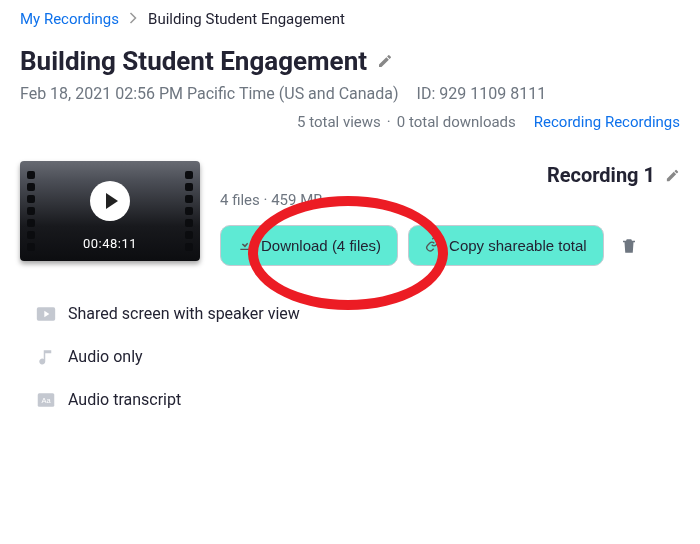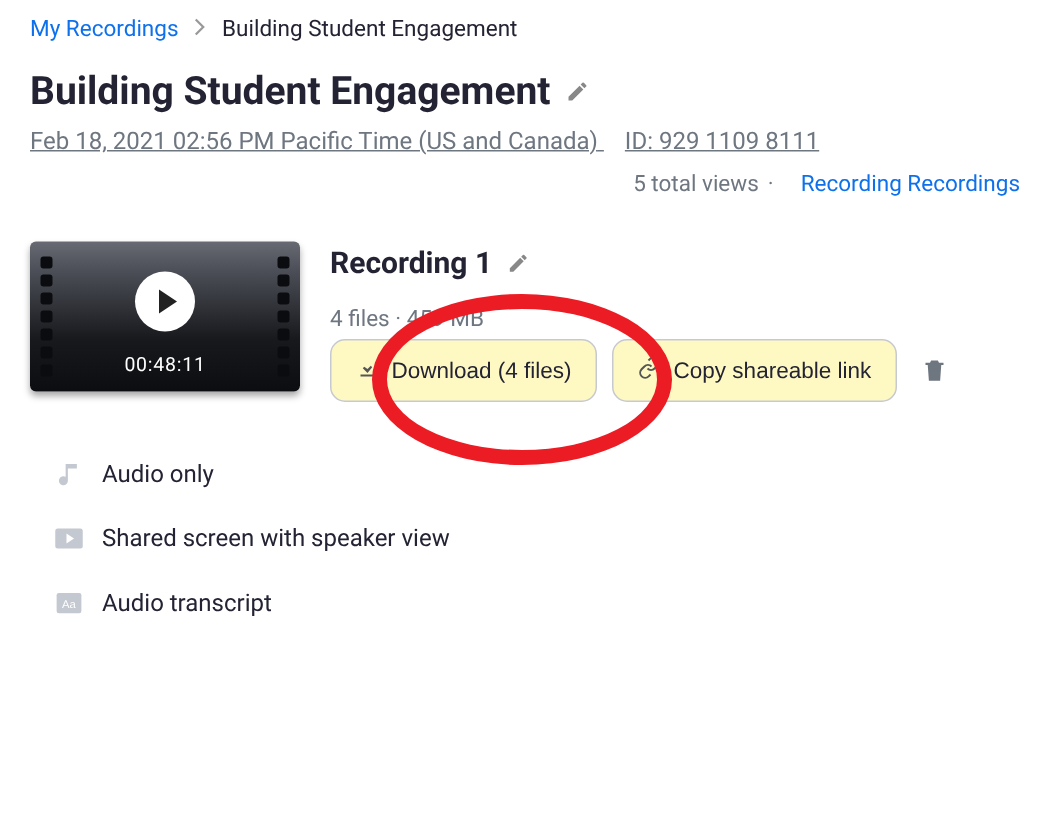--- a/index.html
+++ b/index.html
@@ -28,21 +28,20 @@
       align-items: center;
       gap: 10px;
       margin-bottom: 8px;
     }
     .page-title { font-size: 26px; font-weight: 700; }
     .edit-icon { color: #888; display: inline-flex; cursor: pointer; }
     .meta-row {
       color: #6e7680;
       font-size: 16px;
       margin-bottom: 10px;
-      text-decoration: underline;
     }
     .meta-row .id { margin-left: 14px; }
     .stats-row {
       display: flex;
       align-items: center;
       gap: 6px;
       font-size: 15px;
       color: #6e7680;
       margin-bottom: 30px;
       justify-content: flex-end;
@@ -118,36 +117,37 @@
       transform: translateX(-50%);
       color: #fff;
       font-size: 13px;
       letter-spacing: 0.5px;
     }
     .rec-details { flex: 1; padding-top: 2px; }
     .rec-title-row {
       display: flex;
       align-items: center;
       gap: 10px;
-      margin-bottom: 16px;
+      margin-bottom: 4px;
+      justify-content: flex-end;
     }
     .rec-title { font-size: 20px; font-weight: 700; }
-    .rec-meta { color: #6e7680; font-size: 15px; margin-bottom: 5px; }
+    .rec-meta { color: #6e7680; font-size: 15px; margin-bottom: 16px; }
     .btn-row {
       display: flex;
       align-items: center;
       gap: 10px;
       position: relative;
     }
     .btn {
       display: inline-flex;
       align-items: center;
       gap: 8px;
       border: 1px solid #c7c9d1;
-      background: #fef9c3;
+      background: #5eead4;
       color: #232333;
       border-radius: 10px;
       padding: 10px 16px;
       font-size: 15px;
       cursor: pointer;
     }
     .btn svg { flex-shrink: 0; }
     .trash-icon { color: #6e7680; margin-left: 6px; cursor: pointer; display: inline-flex; }
     .highlight-ellipse {
       position: absolute;
@@ -196,20 +196,21 @@
 </div>
 
 <div class="meta-row">
   <span>Feb 18, 2021 02:56 PM Pacific Time (US and Canada)</span>
   <span class="id">ID: 929 1109 8111</span>
 </div>
 
 <div class="stats-row">
   <span>5 total views</span>
   <span class="dot">·</span>
+  <span>0 total downloads</span>
   <a href="#" class="analytics-link">Recording Recordings</a>
 </div>
 
 <div class="recording-section">
   <div class="thumbnail">
     <div class="thumb-inner"></div>
     <div class="film-rail left">
       <div class="film-hole"></div>
         <div class="film-hole"></div>
         <div class="film-hole"></div>
@@ -250,53 +251,53 @@
         </span>
         <span>Download (4 files)</span>
       </button>
       <button class="btn">
         <span>
           <svg width="16" height="16" viewBox="0 0 24 24" fill="none" stroke="#555" stroke-width="2">
               <path d="M10 13a5 5 0 0 0 7.07 0l2.83-2.83a5 5 0 0 0-7.07-7.07L11 4.93"></path>
               <path d="M14 11a5 5 0 0 0-7.07 0L4.1 13.83a5 5 0 0 0 7.07 7.07L13 19.07"></path>
             </svg>
         </span>
-        <span>Copy shareable link</span>
+        <span>Copy shareable total</span>
       </button>
       <span class="trash-icon">
         <svg width="18" height="18" viewBox="0 0 24 24" fill="#6e7680">
             <path d="M6 7h12l-1 14H7L6 7zm3-4h6l1 2h4v2H4V5h4l1-2z"></path>
           </svg>
       </span>
     </div>
   </div>
 
   <div class="highlight-ellipse"></div>
 </div>
 
 <ul class="file-list">
-  <li class="file-item">
-    <span class="fi-icon">
-      <svg width="18" height="18" viewBox="0 0 24 24" fill="#c4c8d0">
-          <path d="M9 3v11.55A4 4 0 1 0 11 18V7h8V3H9z"></path>
-        </svg>
-    </span>
-    <span>Audio only</span>
-  </li>
   <li class="file-item">
     <span class="fi-icon">
       <svg width="20" height="16" viewBox="0 0 24 18" fill="#c4c8d0">
           <rect x="1" y="1" width="22" height="16" rx="2"></rect>
           <polygon points="10,5 16,9 10,13" fill="#fff"></polygon>
         </svg>
     </span>
     <span>Shared screen with speaker view</span>
   </li>
   <li class="file-item">
     <span class="fi-icon">
+      <svg width="18" height="18" viewBox="0 0 24 24" fill="#c4c8d0">
+          <path d="M9 3v11.55A4 4 0 1 0 11 18V7h8V3H9z"></path>
+        </svg>
+    </span>
+    <span>Audio only</span>
+  </li>
+  <li class="file-item">
+    <span class="fi-icon">
       <svg width="18" height="16" viewBox="0 0 24 20" fill="#c4c8d0">
           <rect x="1" y="1" width="22" height="18" rx="2"></rect>
           <text x="12" y="14" text-anchor="middle" font-size="10" fill="#fff" font-family="Arial">Aa</text>
         </svg>
     </span>
     <span>Audio transcript</span>
   </li>
 </ul>
 
 </body></html>

